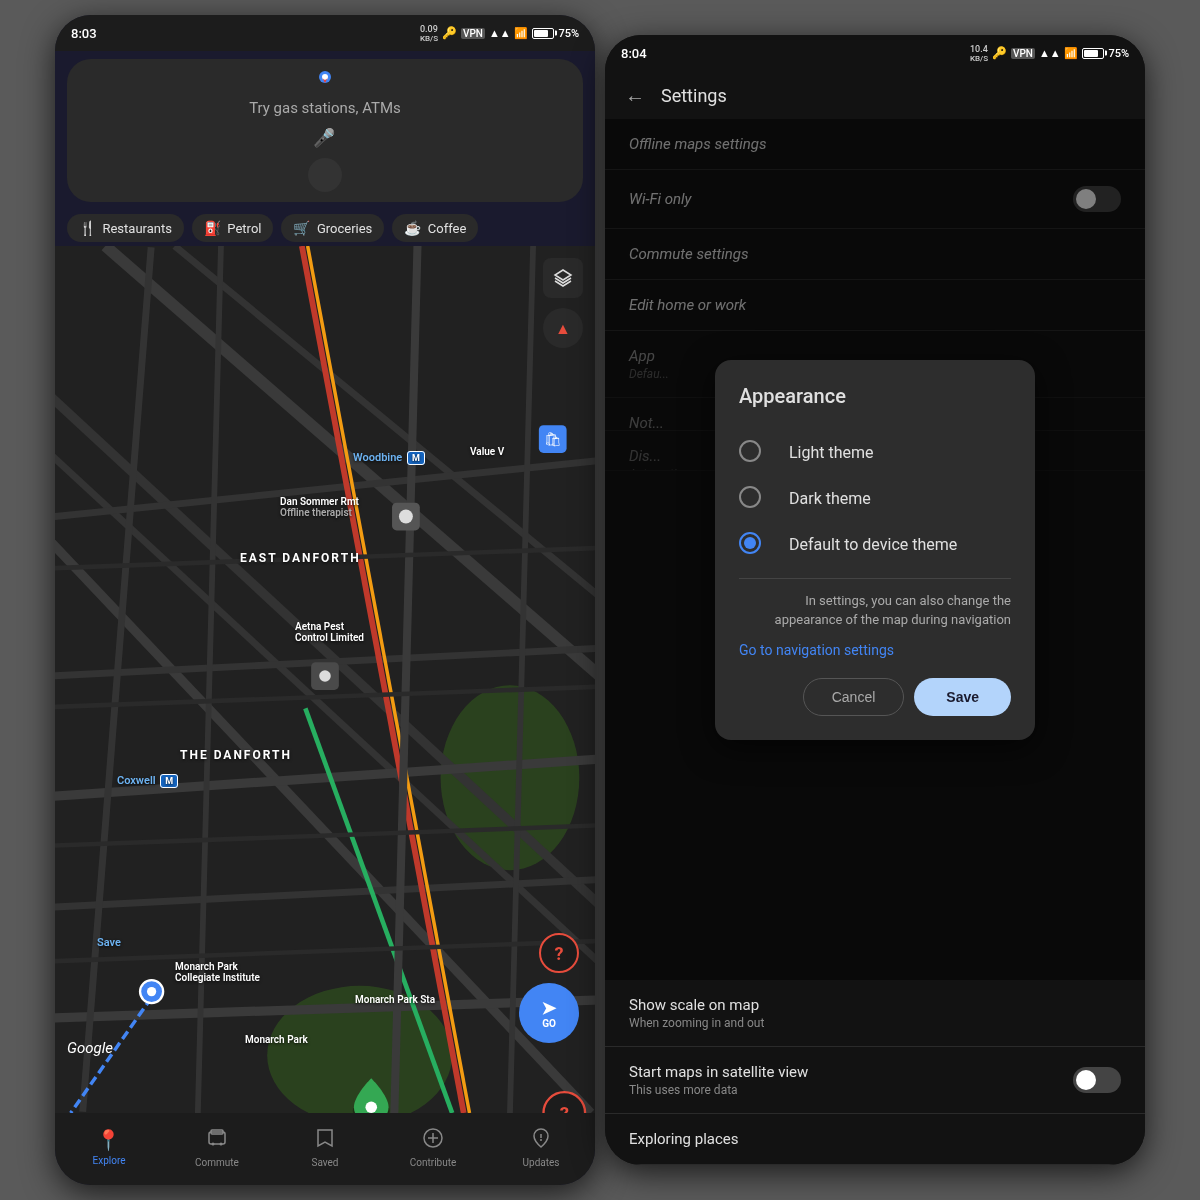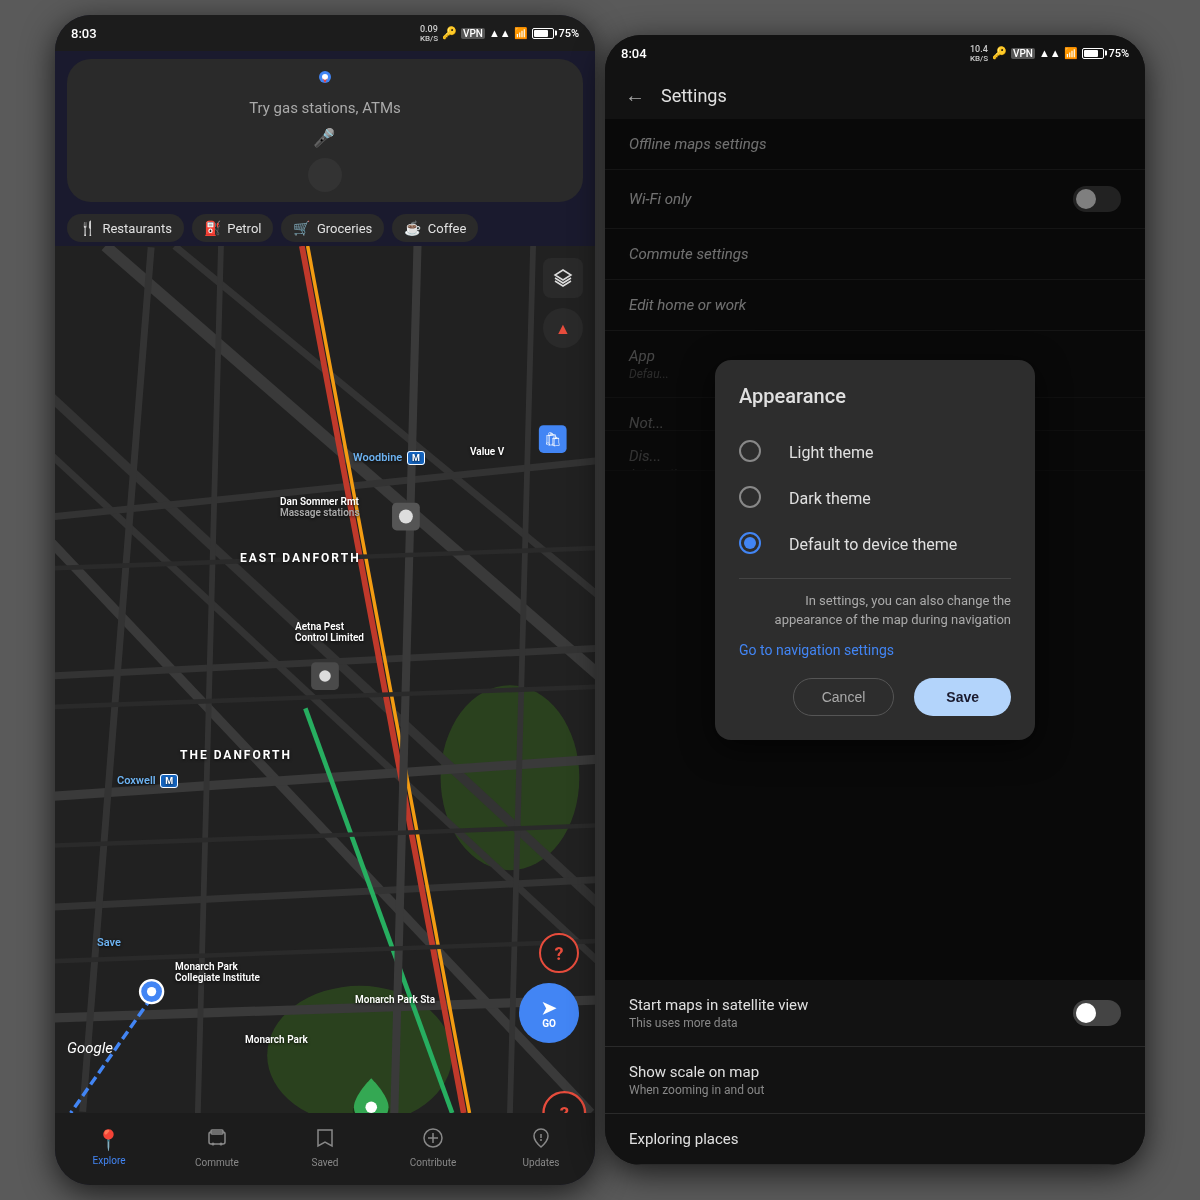--- a/index.html
+++ b/index.html
@@ -439,21 +439,21 @@
     .dialog-link {
       color: #4285f4;
       font-size: 14px;
       cursor: pointer;
       margin-bottom: 20px;
       display: block;
     }
 
     .dialog-buttons {
       display: flex;
-      gap: 20px;
+      gap: 10px;
       justify-content: flex-end;
     }
 
     .btn-cancel {
       background: transparent;
       border: 1.5px solid #555;
       color: #aaa;
       padding: 10px 28px;
       border-radius: 24px;
       font-size: 14px;
@@ -590,21 +590,21 @@
     </div>
     <div class="map-label" style="left:298px; top:205px; color:#6db3f2; font-size:11px;">
       Woodbine
       <span class="metro-badge" style="margin-left:2px;">M</span>
     </div>
     <div class="map-label" style="left:62px; top:528px; color:#6db3f2; font-size:11px;">
       Coxwell
       <span class="metro-badge" style="margin-left:2px;">M</span>
     </div>
     <div class="map-label" style="left:225px; top:250px; font-size:10px;">
-      Dan Sommer Rmt<br><span style="color:#aaa;">Massage stations</span>
+      Dan Sommer Rmt<br><span style="color:#aaa;">Offline therapist</span>
     </div>
     <div class="map-label" style="left:240px; top:375px; font-size:10px;">
       Aetna Pest<br>Control Limited
     </div>
     <div class="map-label" style="left:120px; top:715px; font-size:10px;">
       Monarch Park<br>Collegiate Institute
     </div>
     <div class="map-label" style="left:300px; top:748px; font-size:10px;">
       Monarch Park Sta
     </div>
@@ -783,29 +783,29 @@
         <div class="dialog-buttons">
           <button class="btn-cancel">Cancel</button>
           <button class="btn-save">Save</button>
         </div>
       </div>
     </div>
   </div>
 
   <div style="background:#121212; padding:0; flex-shrink:0;">
     <div class="settings-item">
+      <div class="settings-item-title">Show scale on map</div>
+      <div class="settings-item-sub">When zooming in and out</div>
+    </div>
+    <div class="settings-item">
       <div class="settings-item-row">
         <div>
           <div class="settings-item-title">Start maps in satellite view</div>
           <div class="settings-item-sub">This uses more data</div>
         </div>
         <div class="toggle"></div>
       </div>
     </div>
     <div class="settings-item">
-      <div class="settings-item-title">Show scale on map</div>
-      <div class="settings-item-sub">When zooming in and out</div>
-    </div>
-    <div class="settings-item">
       <div class="settings-item-title">Exploring places</div>
     </div>
   </div>
 </div>
 
 </body></html>

